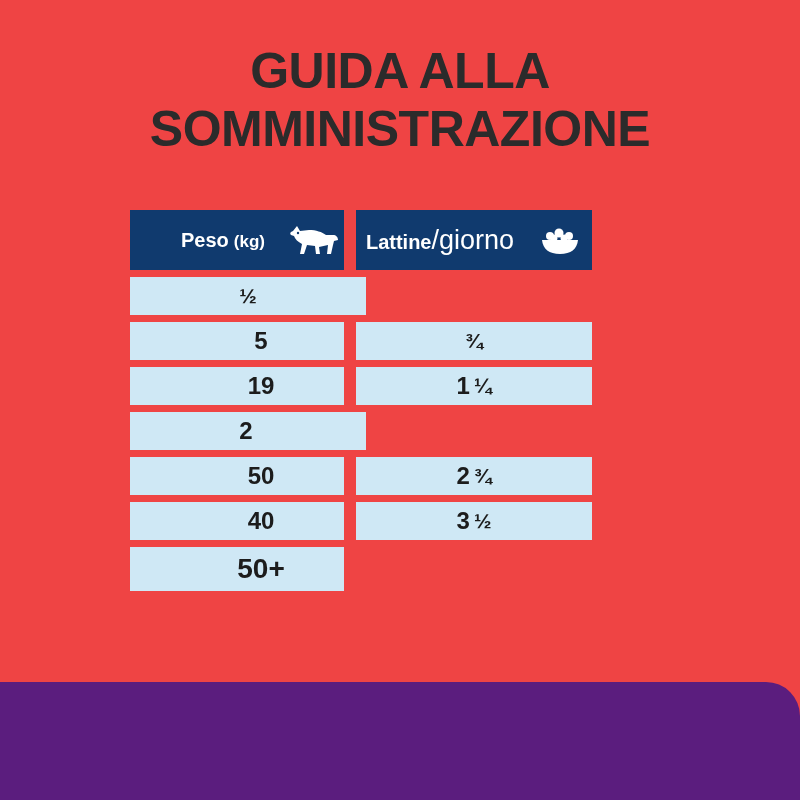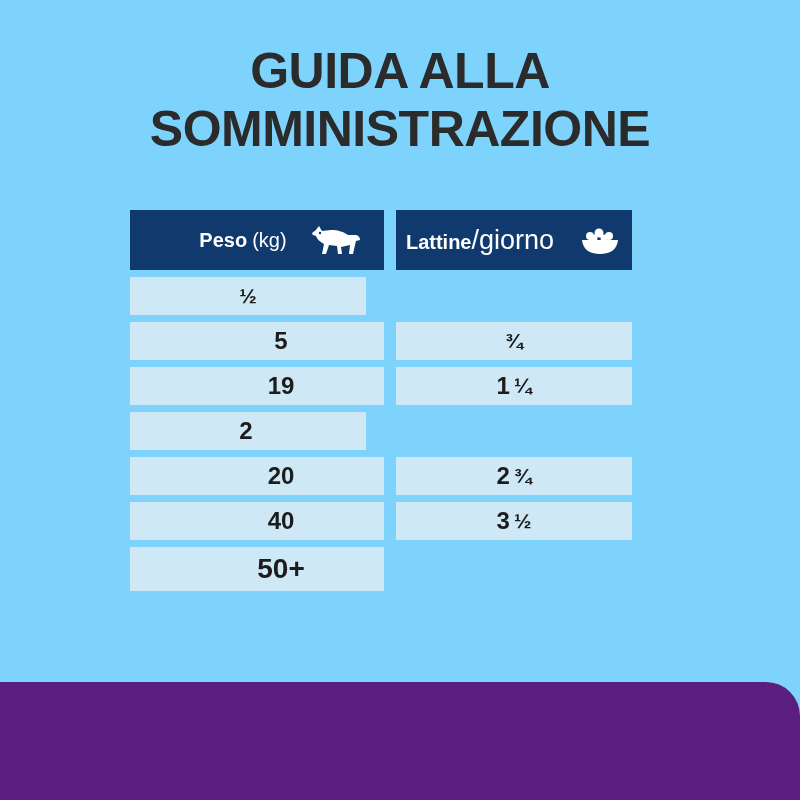--- a/index.html
+++ b/index.html
@@ -11,21 +11,21 @@
     height: 800px;
     background: #ffffff;
     font-family: "Liberation Sans", sans-serif;
     overflow: hidden;
     position: relative;
   }
   .page {
     width: 800px;
     height: 800px;
     position: relative;
-    background: #7dd3fc;
+    background: #ef4444;
   }
 
   
   .title {
     position: absolute;
     top: 42px;
     left: 0;
     width: 800px;
     text-align: center;
     color: #2b2b2b;
@@ -52,35 +52,35 @@
     margin-bottom: 7px;
   }
   .row:last-child { margin-bottom: 0; }
 
   .cell {
     box-sizing: border-box;
     display: flex;
     align-items: center;
     justify-content: center;
   }
-  .col-left  { width: 254px; padding-left: 48px; }
+  .col-left  { width: 214px; padding-left: 48px; }
   .col-right { width: 236px; }
 
   
   .header-row .cell {
     background: #103a6e;
     color: #ffffff;
     height: 60px;
     font-size: 19px;
     gap: 10px;
   }
   .header-row .cell .txt { display: flex; align-items: baseline; }
   .hdr-strong { font-weight: bold; font-size: 20px; }
   .hdr-light  { font-weight: normal; font-size: 27px; }
-  .hdr-small  { font-weight: normal; font-size: 20px; margin-left: 5px; }
+  .hdr-small  { font-weight: bold; font-size: 17px; margin-left: 5px; }
 
   .icon-slot {
     display: inline-flex;
     align-items: center;
     justify-content: center;
     margin-left: 14px;
   }
 
   
   .body-row .cell {
@@ -181,21 +181,21 @@
     </div>
 
     <div class="row body-row">
       <div class="cell col-right">
         <span>2</span>
         <span class="frac"></span>
       </div>
     </div>
 
     <div class="row body-row">
-      <div class="cell col-left">20</div>
+      <div class="cell col-left">50</div>
       <div class="cell col-right">
         <span>2</span>
         <span class="frac">¾</span>
       </div>
     </div>
 
     <div class="row body-row">
       <div class="cell col-left">40</div>
       <div class="cell col-right">
         <span>3</span>

